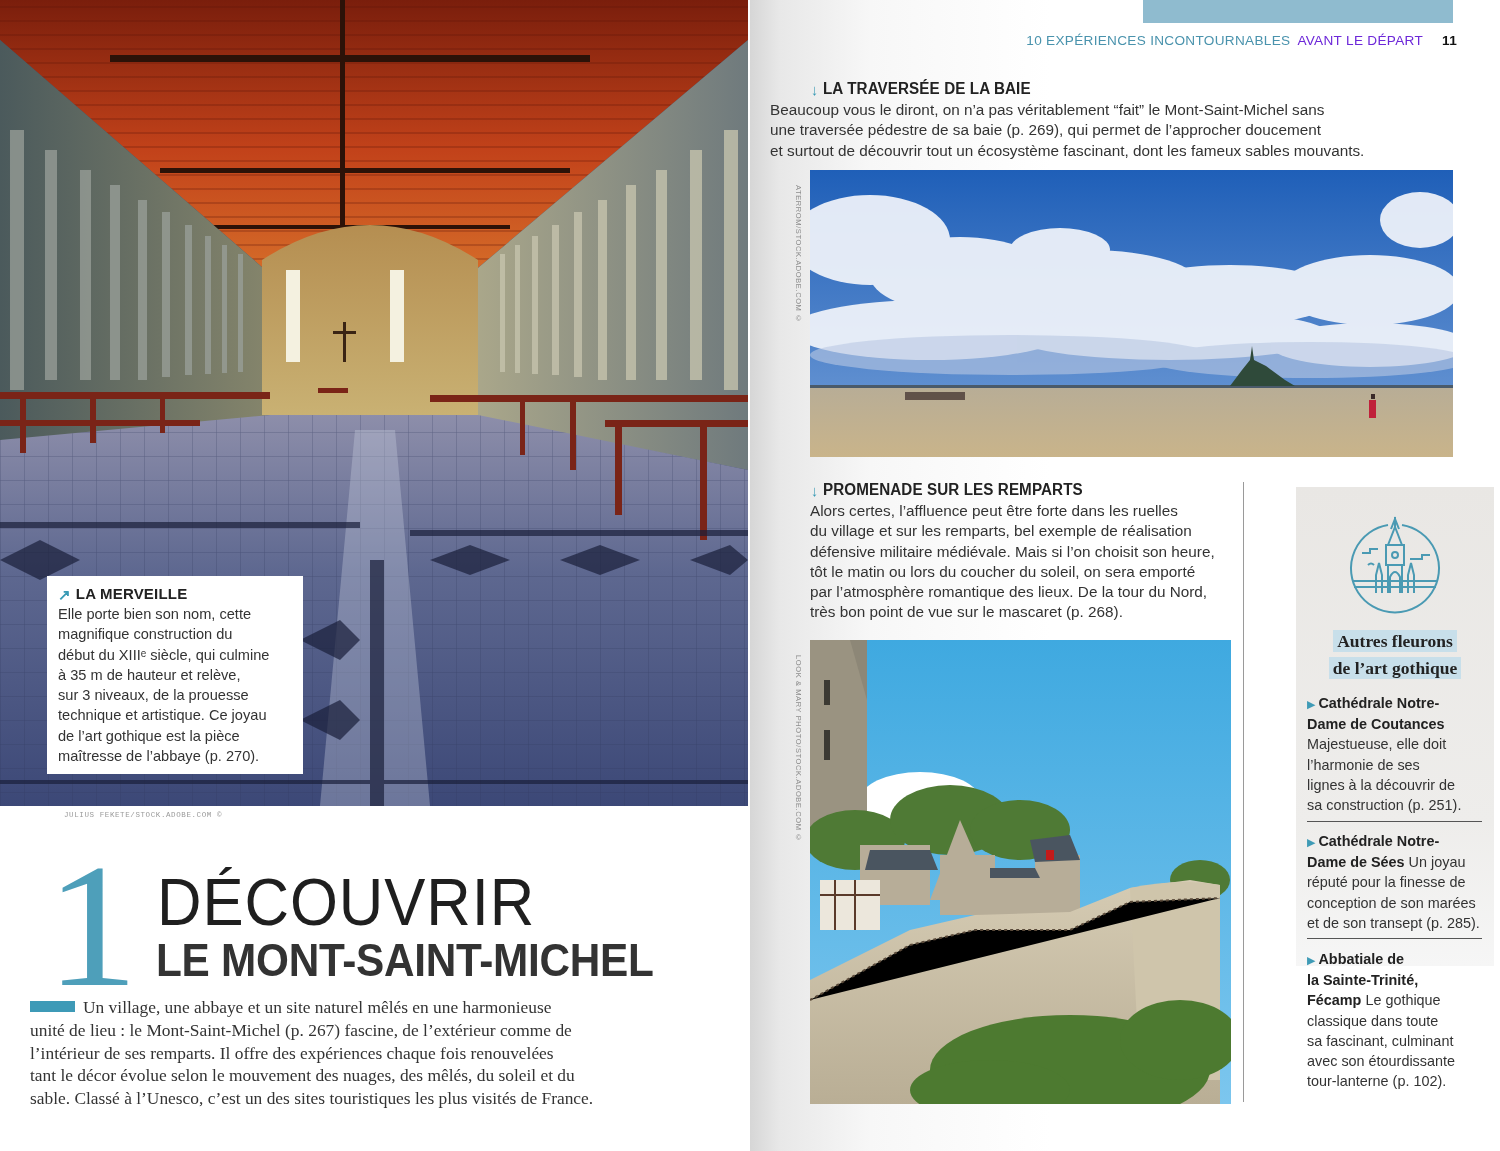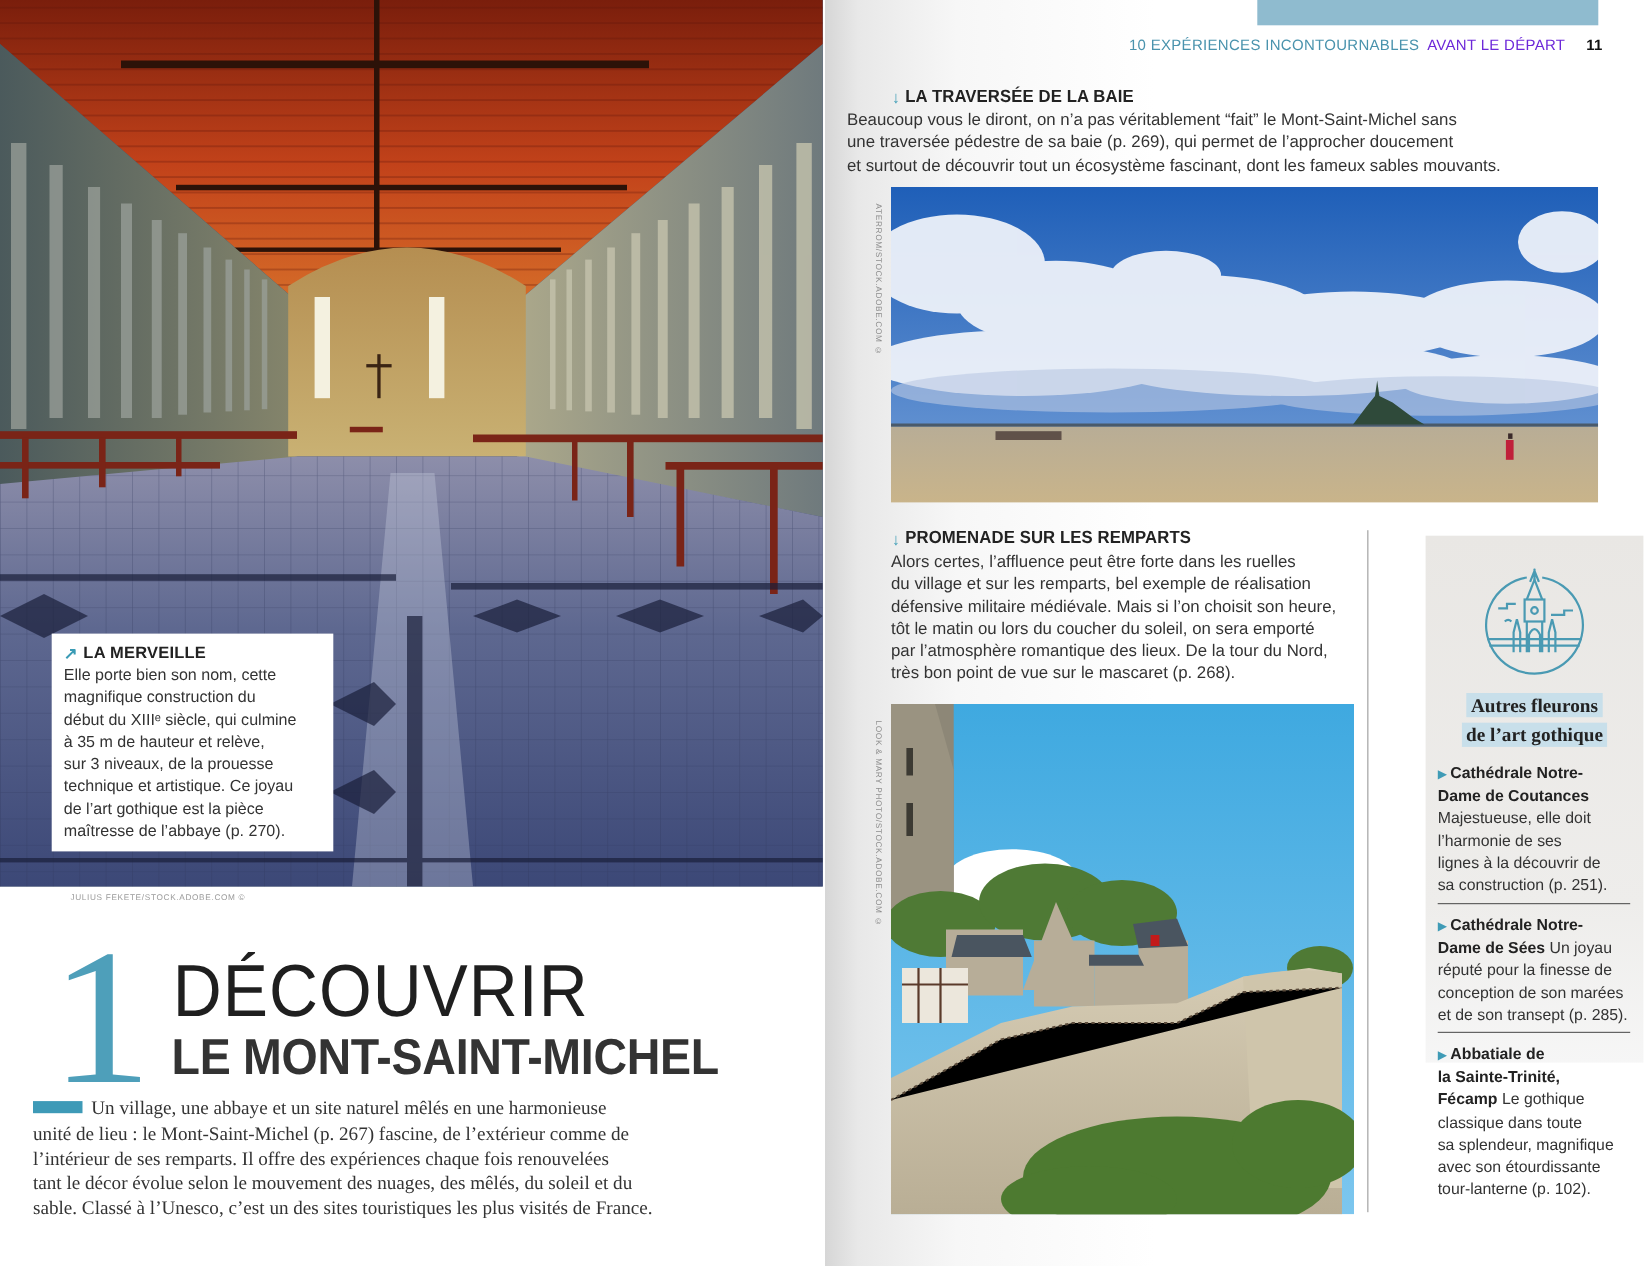--- a/index.html
+++ b/index.html
@@ -30,21 +30,21 @@
     font-family: "Liberation Sans", sans-serif; font-weight: bold; font-size: 15px;
     letter-spacing: 0.2px; color: #222; display: flex; align-items: center; gap: 5px;
     line-height: 18px;
   }
   .arrow-icon { color: #3a9bb5; font-size: 15px; font-weight: bold; line-height: 1; }
   .box-text {
     font-size: 14.6px; line-height: 20.3px; color: #333; margin-top: 1px;
   }
   .credit-h {
     position: absolute; font-size: 7.5px; letter-spacing: 0.6px; color: #9a9a9a;
-    font-family: Liberation Sans, sans-serif;
+    font-family: Liberation Mono, monospace;
   }
   .credit-v {
     position: absolute; font-size: 7.5px; letter-spacing: 0.6px; color: #8d8d8d;
     writing-mode: vertical-rl; white-space: nowrap;
   }
   .chapter-num {
     position: absolute; left: 46px; top: 838px; font-family: "Liberation Serif", serif;
     font-size: 176px; line-height: 176px; color: #4e9fba; font-weight: normal;
     transform: scaleX(1.05); transform-origin: left;
   }
@@ -424,17 +424,17 @@
     <div>conception de son marées</div>
     <div>et de son transept (p. 285).</div>
   </div>
   <div class="sb-rule" style="top:451px;"></div>
 
   <div class="sb-item" style="top:462px;">
     <div><span class="sb-tri">▶</span><b>Abbatiale de</b></div>
     <div><b>la Sainte-Trinité,</b></div>
     <div><b>Fécamp</b> <span>Le gothique</span></div>
     <div>classique dans toute</div>
-    <div>sa splendeur, magnifique</div>
+    <div>sa fascinant, culminant</div>
     <div>avec son étourdissante</div>
     <div>tour-lanterne (p. 102).</div>
   </div>
 </div>
 
 </body></html>

